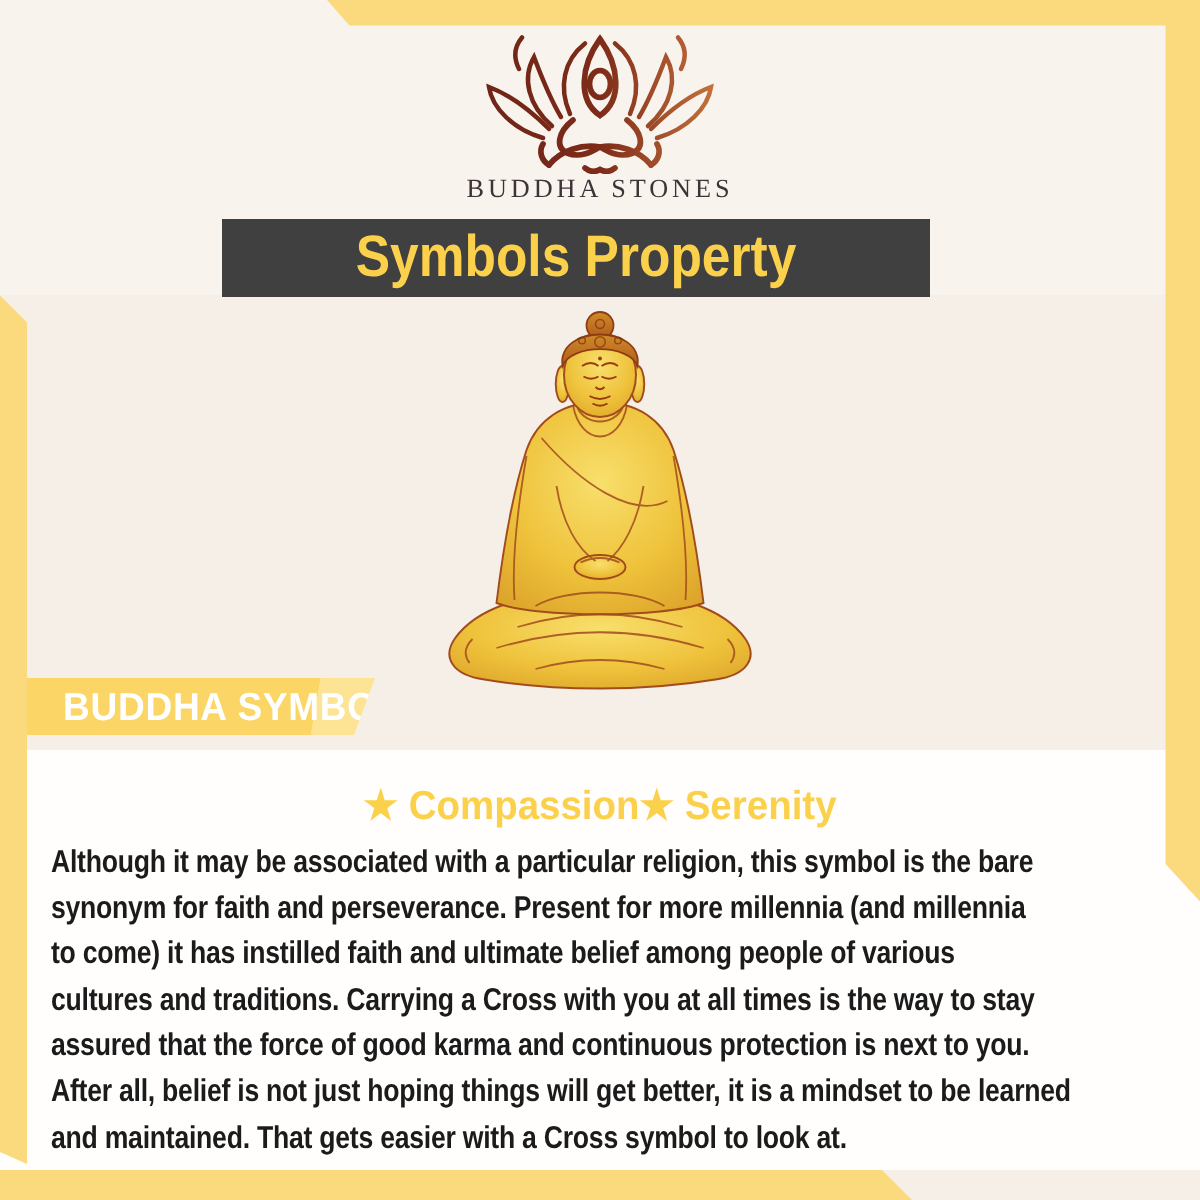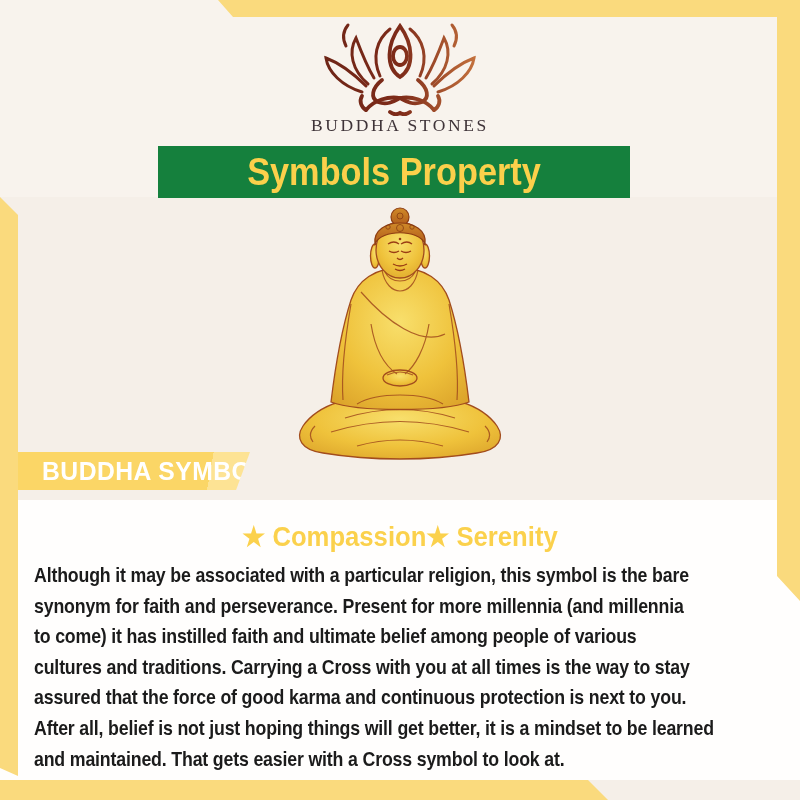--- a/index.html
+++ b/index.html
@@ -25,22 +25,22 @@
 
   
   .logo-svg { position:absolute; left:316px; top:20px; width:168px; height:96px; }
   .brand-name {
     position:absolute; left:0; top:115px; width:800px;
     text-align:center;
     font-family:"Liberation Serif", serif;
     font-size:17.5px; letter-spacing:2.6px; color:#3e3338;
   }
   .title-band {
-    position:absolute; left:158px; top:146px; width:472px; height:52px;
-    background:#15803d;
+    position:absolute; left:148px; top:146px; width:472px; height:52px;
+    background:#404040;
   }
   .page-title {
     width:100%; height:100%;
     display:flex; align-items:center; justify-content:center;
     font-size:39px; font-weight:bold; color:#fbd04b;
     transform:scaleX(0.88);
     letter-spacing:0;
   }
 
   

